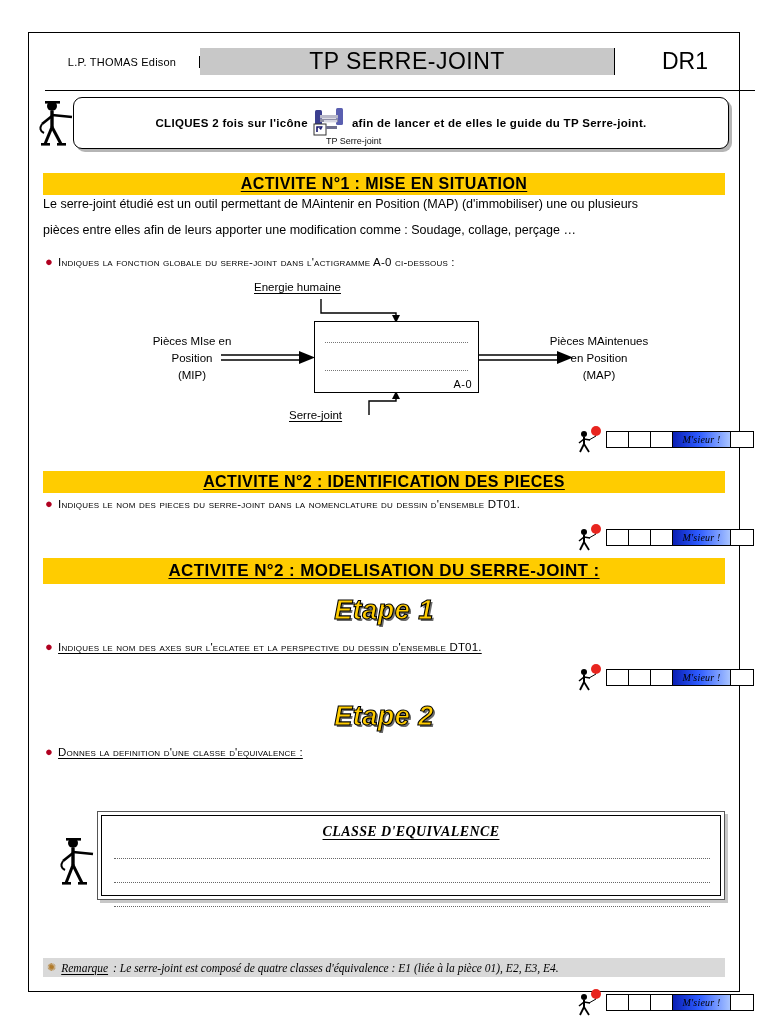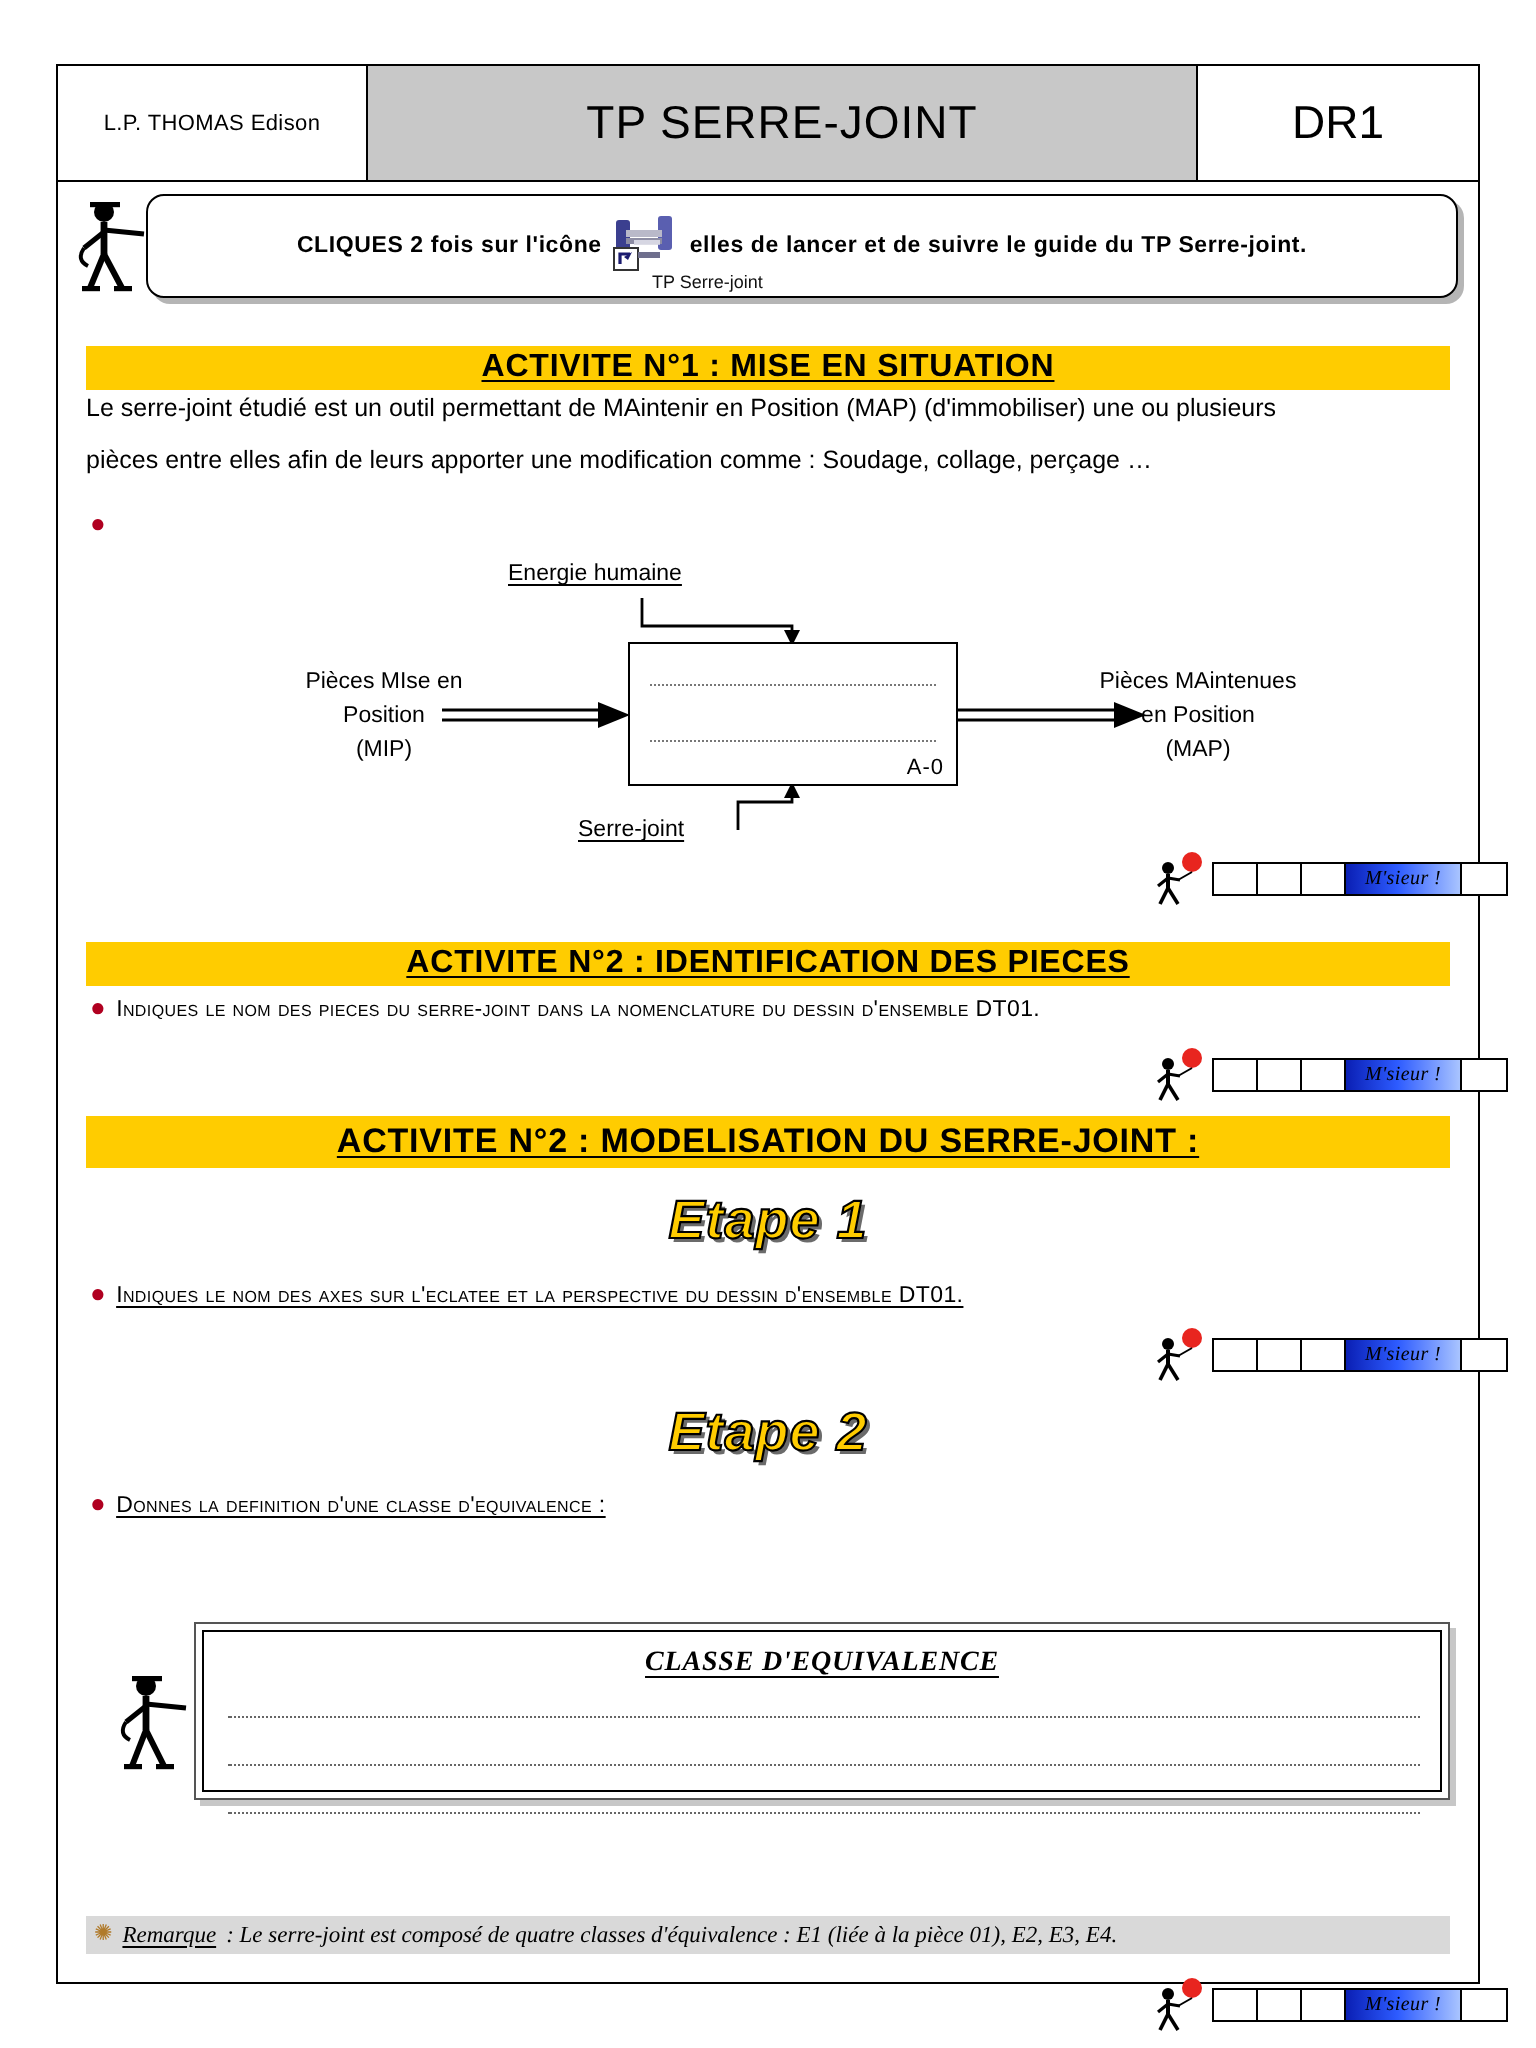--- a/index.html
+++ b/index.html
@@ -9,22 +9,22 @@
   }
 
   
   .page-frame{
     position:absolute;left:28px;top:32px;width:712px;height:960px;
     border:1.5px solid #000;box-sizing:border-box;background:#fff;
   }
 
   
   .header-row{
-    position:absolute;left:0;top:0;width:100%;height:58px;
-    display:flex;box-sizing:border-box;border-bottom:1.5px solid #000;
+    position:absolute;left:16px;top:0;width:100%;height:58px;
+    display:flex;box-sizing:border-box;border-bottom:1.5px solid #000;align-items:center;
   }
   .hdr-cell{display:flex;align-items:center;justify-content:center;box-sizing:border-box;}
   .hdr-school{width:155px;border-right:1.5px solid #000;font-size:11px;letter-spacing:.2px;}
   .hdr-title{flex:1;background:#c8c8c8;border-right:1.5px solid #000;
     font-size:23px;font-weight:400;letter-spacing:.5px;}
   .hdr-ref{width:140px;font-size:23px;}
 
   
   .instr-wrap{position:absolute;left:0;top:60px;width:100%;height:60px;}
   .stick-left{position:absolute;left:6px;top:4px;width:42px;height:54px;}
@@ -148,37 +148,38 @@
             <rect x="24" y="2" width="7" height="17" rx="1.5" fill="#5a5fb0"></rect>
             <rect x="8" y="9" width="18" height="3.5" fill="#b9b9c9"></rect>
             <rect x="8" y="13" width="18" height="3" fill="#8d8da4"></rect>
             <rect x="12" y="14" width="13" height="2.4" fill="#d6d6e2"></rect>
             <rect x="2" y="18" width="12" height="11" fill="#ffffff" stroke="#333" stroke-width="1"></rect>
             <path d="M5 26 L5 21 L10 21" stroke="#1a1a6e" stroke-width="1.6" fill="none"></path>
             <path d="M7 22.5 L11 20 L9 24 Z" fill="#1a1a6e"></path>
             <rect x="14" y="20" width="11" height="3" fill="#6f6f8d"></rect>
           </svg>
         </span>
-        <span>elles de lancer et de suivre le guide du TP Serre-joint.</span>
+        <span>afin de lancer et de elles le guide du TP Serre-joint.</span>
       </div>
       <div class="shortcut-label">TP Serre-joint</div>
     </div>
   </div>
 
   <div class="banner" style="top:140px;">
     <span>ACTIVITE N°1 : MISE EN SITUATION</span>
   </div>
 
   <div class="para" style="left:14px;right:14px;top:158px;">
     <div>Le serre-joint étudié est un outil permettant de MAintenir en Position (MAP) (d'immobiliser) une ou plusieurs</div>
     <div>pièces entre elles afin de leurs apporter une modification comme : Soudage, collage, perçage …</div>
   </div>
 
   <div class="bullet-line" style="left:16px;top:222px;">
     <span class="bullet-dot">●</span>
+    <span>Indiques la fonction globale du serre-joint dans l'actigramme A-0 ci-dessous :</span>
   </div>
 
   <div class="actigram">
 
     <div class="ag-ctrl-label">Energie humaine</div>
     <svg style="position:absolute;left:0;top:0;width:600px;height:140px;">
 
       <path d="M232 18 L232 32 L307 32 L307 36" stroke="#000" stroke-width="1.4" fill="none"></path>
       <path d="M303 34 L311 34 L307 42 Z" fill="#000"></path>
 

